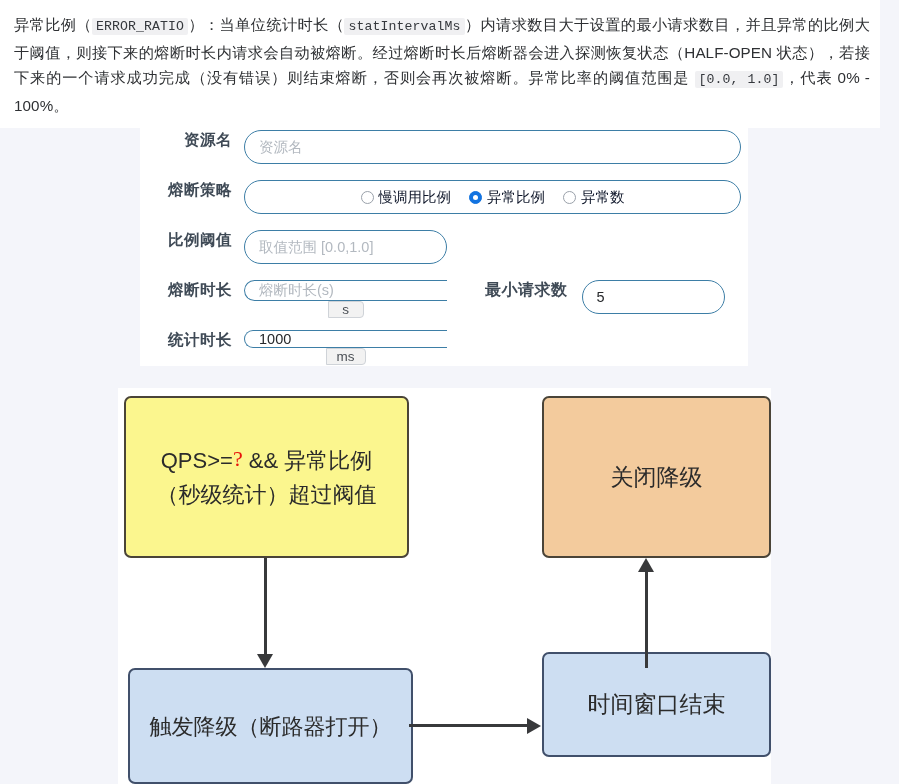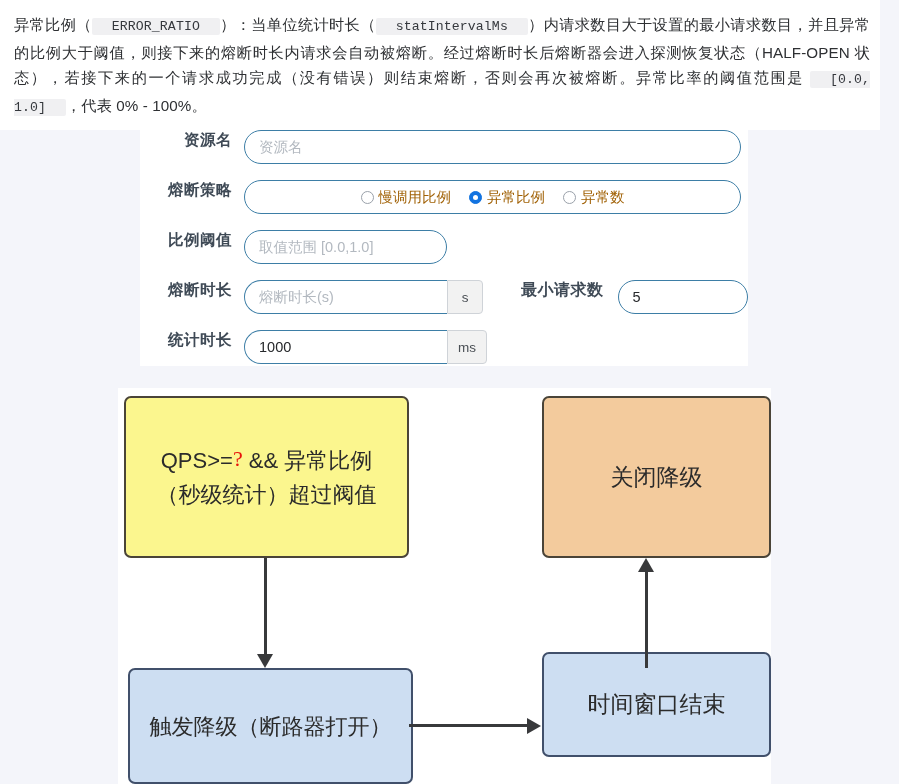--- a/index.html
+++ b/index.html
@@ -27,21 +27,21 @@
     color: #2e3033;
     font-size: 15.2px;
     line-height: 25.5px;
     letter-spacing: 0.1px;
     text-align: justify;
   }
   .desc-banner .code {
     font-family: "Liberation Mono", "DejaVu Sans Mono", monospace;
     font-size: 13.2px;
     background: #f0f0f2;
-    padding: 1px 20px;
+    padding: 1px 4px;
     border-radius: 2px;
     color: #35383d;
   }
 
   
   .form-panel {
     position: absolute;
     left: 140px;
     top: 118px;
     width: 608px;
@@ -86,20 +86,21 @@
     width: 497px;
     justify-content: center;
     padding: 0;
   }
 
   
   .input-group {
     display: flex;
     align-items: center;
     height: 34px;
+    flex-direction: column;
   }
   .input-group .input-box {
     border-top-right-radius: 0;
     border-bottom-right-radius: 0;
     border-right: none;
   }
   .unit-box {
     height: 34px;
     min-width: 36px;
     padding: 0 10px;
@@ -115,21 +116,21 @@
     font-size: 13.5px;
     color: #4a4f55;
   }
 
   
   .radio-opt {
     display: flex;
     align-items: center;
     margin: 0 9px;
     font-size: 14.5px;
-    color: #a16207;
+    color: #0f172a;
     white-space: nowrap;
   }
   .radio-dot {
     width: 13px;
     height: 13px;
     border-radius: 50%;
     border: 1px solid #9aa1aa;
     background: #fff;
     margin-right: 5px;
     box-sizing: border-box;

